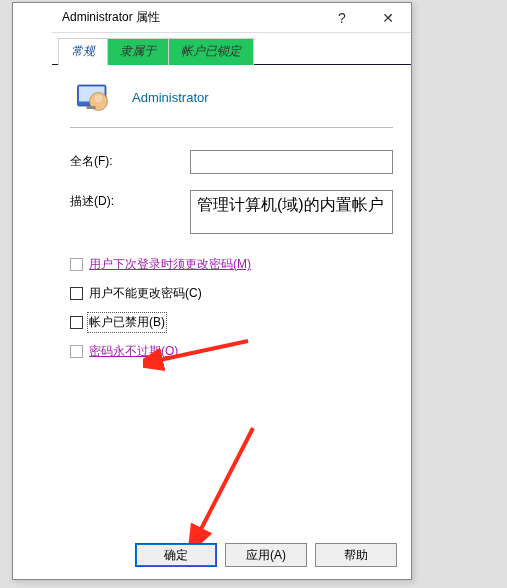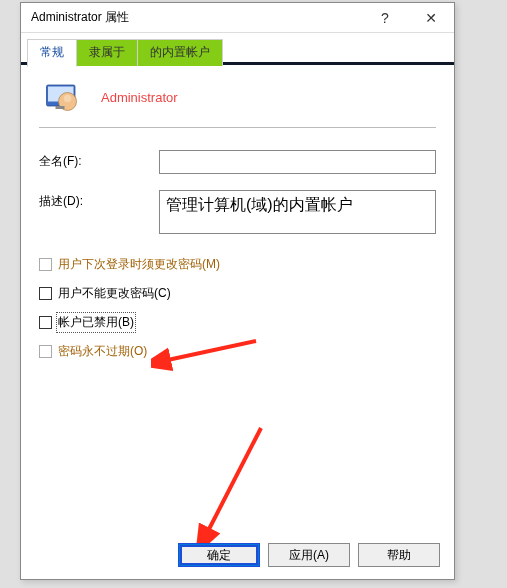--- a/index.html
+++ b/index.html
@@ -7,27 +7,28 @@
       font-family: "Microsoft YaHei", "Segoe UI", Tahoma, sans-serif;
       font-size: 12px;
       background: #e0e0e0;
       width: 507px;
       height: 588px;
       position: relative;
       overflow: hidden;
     }
     .dialog {
       position: absolute;
-      left: 20px;
+      left: 12px;
       top: 2px;
-      width: 435px;
+      width: 400px;
       height: 578px;
       background: #fff;
       border: 1px solid #888;
       box-shadow: 2px 2px 6px rgba(0,0,0,0.15);
+      padding-left: 39px;
     }
     .titlebar {
       height: 30px;
       display: flex;
       align-items: center;
       border-bottom: 1px solid #ddd;
       padding-left: 10px;
       color: #000;
     }
     .titlebar-title { flex: 1; font-size: 12px; }
@@ -36,31 +37,32 @@
       width: 46px;
       display: flex;
       align-items: center;
       justify-content: center;
       font-size: 14px;
       font-family: "Segoe UI Symbol", sans-serif;
       color: #333;
     }
     .tabs {
       display: flex;
-      align-items: flex-start;
+      align-items: center;
       padding: 6px 6px 0 6px;
-      border-bottom: 3px solid #0f172a;
+      border-bottom: 1px solid #0f172a;
       height: 32px;
+      font-style: italic;
     }
     .tab {
       padding: 4px 12px 5px 12px;
       border: 1px solid #d0d0d0;
       border-bottom: none;
       margin-right: -1px;
-      background: #84cc16;
+      background: #22c55e;
       position: relative;
       color: #333;
       font-size: 12px;
     }
     .tab.active {
       background: #fff;
       border-bottom: 1px solid #fff;
       margin-bottom: -1px;
       z-index: 2;
       color: #1a4fa0;
@@ -72,21 +74,21 @@
       display: flex;
       align-items: center;
       margin-bottom: 12px;
     }
     .user-icon {
       width: 36px;
       height: 36px;
       margin-right: 20px;
       margin-left: 6px;
     }
-    .username { font-size: 13px; color: #ef4444; }
+    .username { font-size: 13px; color: #0369a1; }
     .separator {
       border: none;
       border-top: 1px solid #bbb;
       margin: 8px 0 22px 0;
     }
     .form-row {
       display: flex;
       align-items: flex-start;
       margin-bottom: 16px;
     }
@@ -133,21 +135,21 @@
       background: #fff;
       flex-shrink: 0;
     }
     .cb.disabled { border-color: #aaa; }
     .cb.checked::after {
       content: "✓";
       font-size: 11px;
       line-height: 1;
       color: #000;
     }
-    .checkbox-row.disabled { color: #a16207; }
+    .checkbox-row.disabled { color: #a21caf; text-decoration: underline; }
     .checkbox-row .lbl { }
     .checkbox-row.focused .lbl {
       outline: 1px dotted #555;
       outline-offset: 1px;
       text-align: right;
     }
     .button-row {
       position: absolute;
       bottom: 12px;
       right: 14px;
@@ -160,21 +162,21 @@
       border: 1px solid #888;
       background: #efefef;
       font-size: 12px;
       font-family: inherit;
       display: flex;
       align-items: center;
       justify-content: center;
       cursor: default;
     }
     .btn.default {
-      border: 4px solid #1d4ed8;
+      border: 1px solid #1d4ed8;
       outline: 1px solid #0078d7;
       outline-offset: -2px;
     }
     
     .arrow {
       position: absolute;
       pointer-events: none;
     }
   </style>
 </head>
@@ -186,21 +188,21 @@
     <div class="titlebar-title">Administrator 属性</div>
     <div class="titlebar-btns">
       <div class="titlebar-btn">?</div>
       <div class="titlebar-btn">✕</div>
     </div>
   </div>
 
   <div class="tabs">
     <div class="tab active"><span>常规</span></div>
     <div class="tab"><span>隶属于</span></div>
-    <div class="tab"><span>的内置帐户</span></div>
+    <div class="tab"><span>帐户已锁定</span></div>
   </div>
 
   <div class="content">
 
     <div class="header-row">
       <svg class="user-icon" viewBox="0 0 48 48">
         <rect x="2" y="8" width="38" height="28" rx="2" fill="#3a6bc5" stroke="#2a4a8a"></rect>
         <rect x="4" y="10" width="34" height="20" fill="#cfe3ff"></rect>
         <circle cx="30" cy="30" r="12" fill="#f2c28c" stroke="#b0804a"></circle>
         <circle cx="30" cy="26" r="5" fill="#fff" opacity="0.3"></circle>

